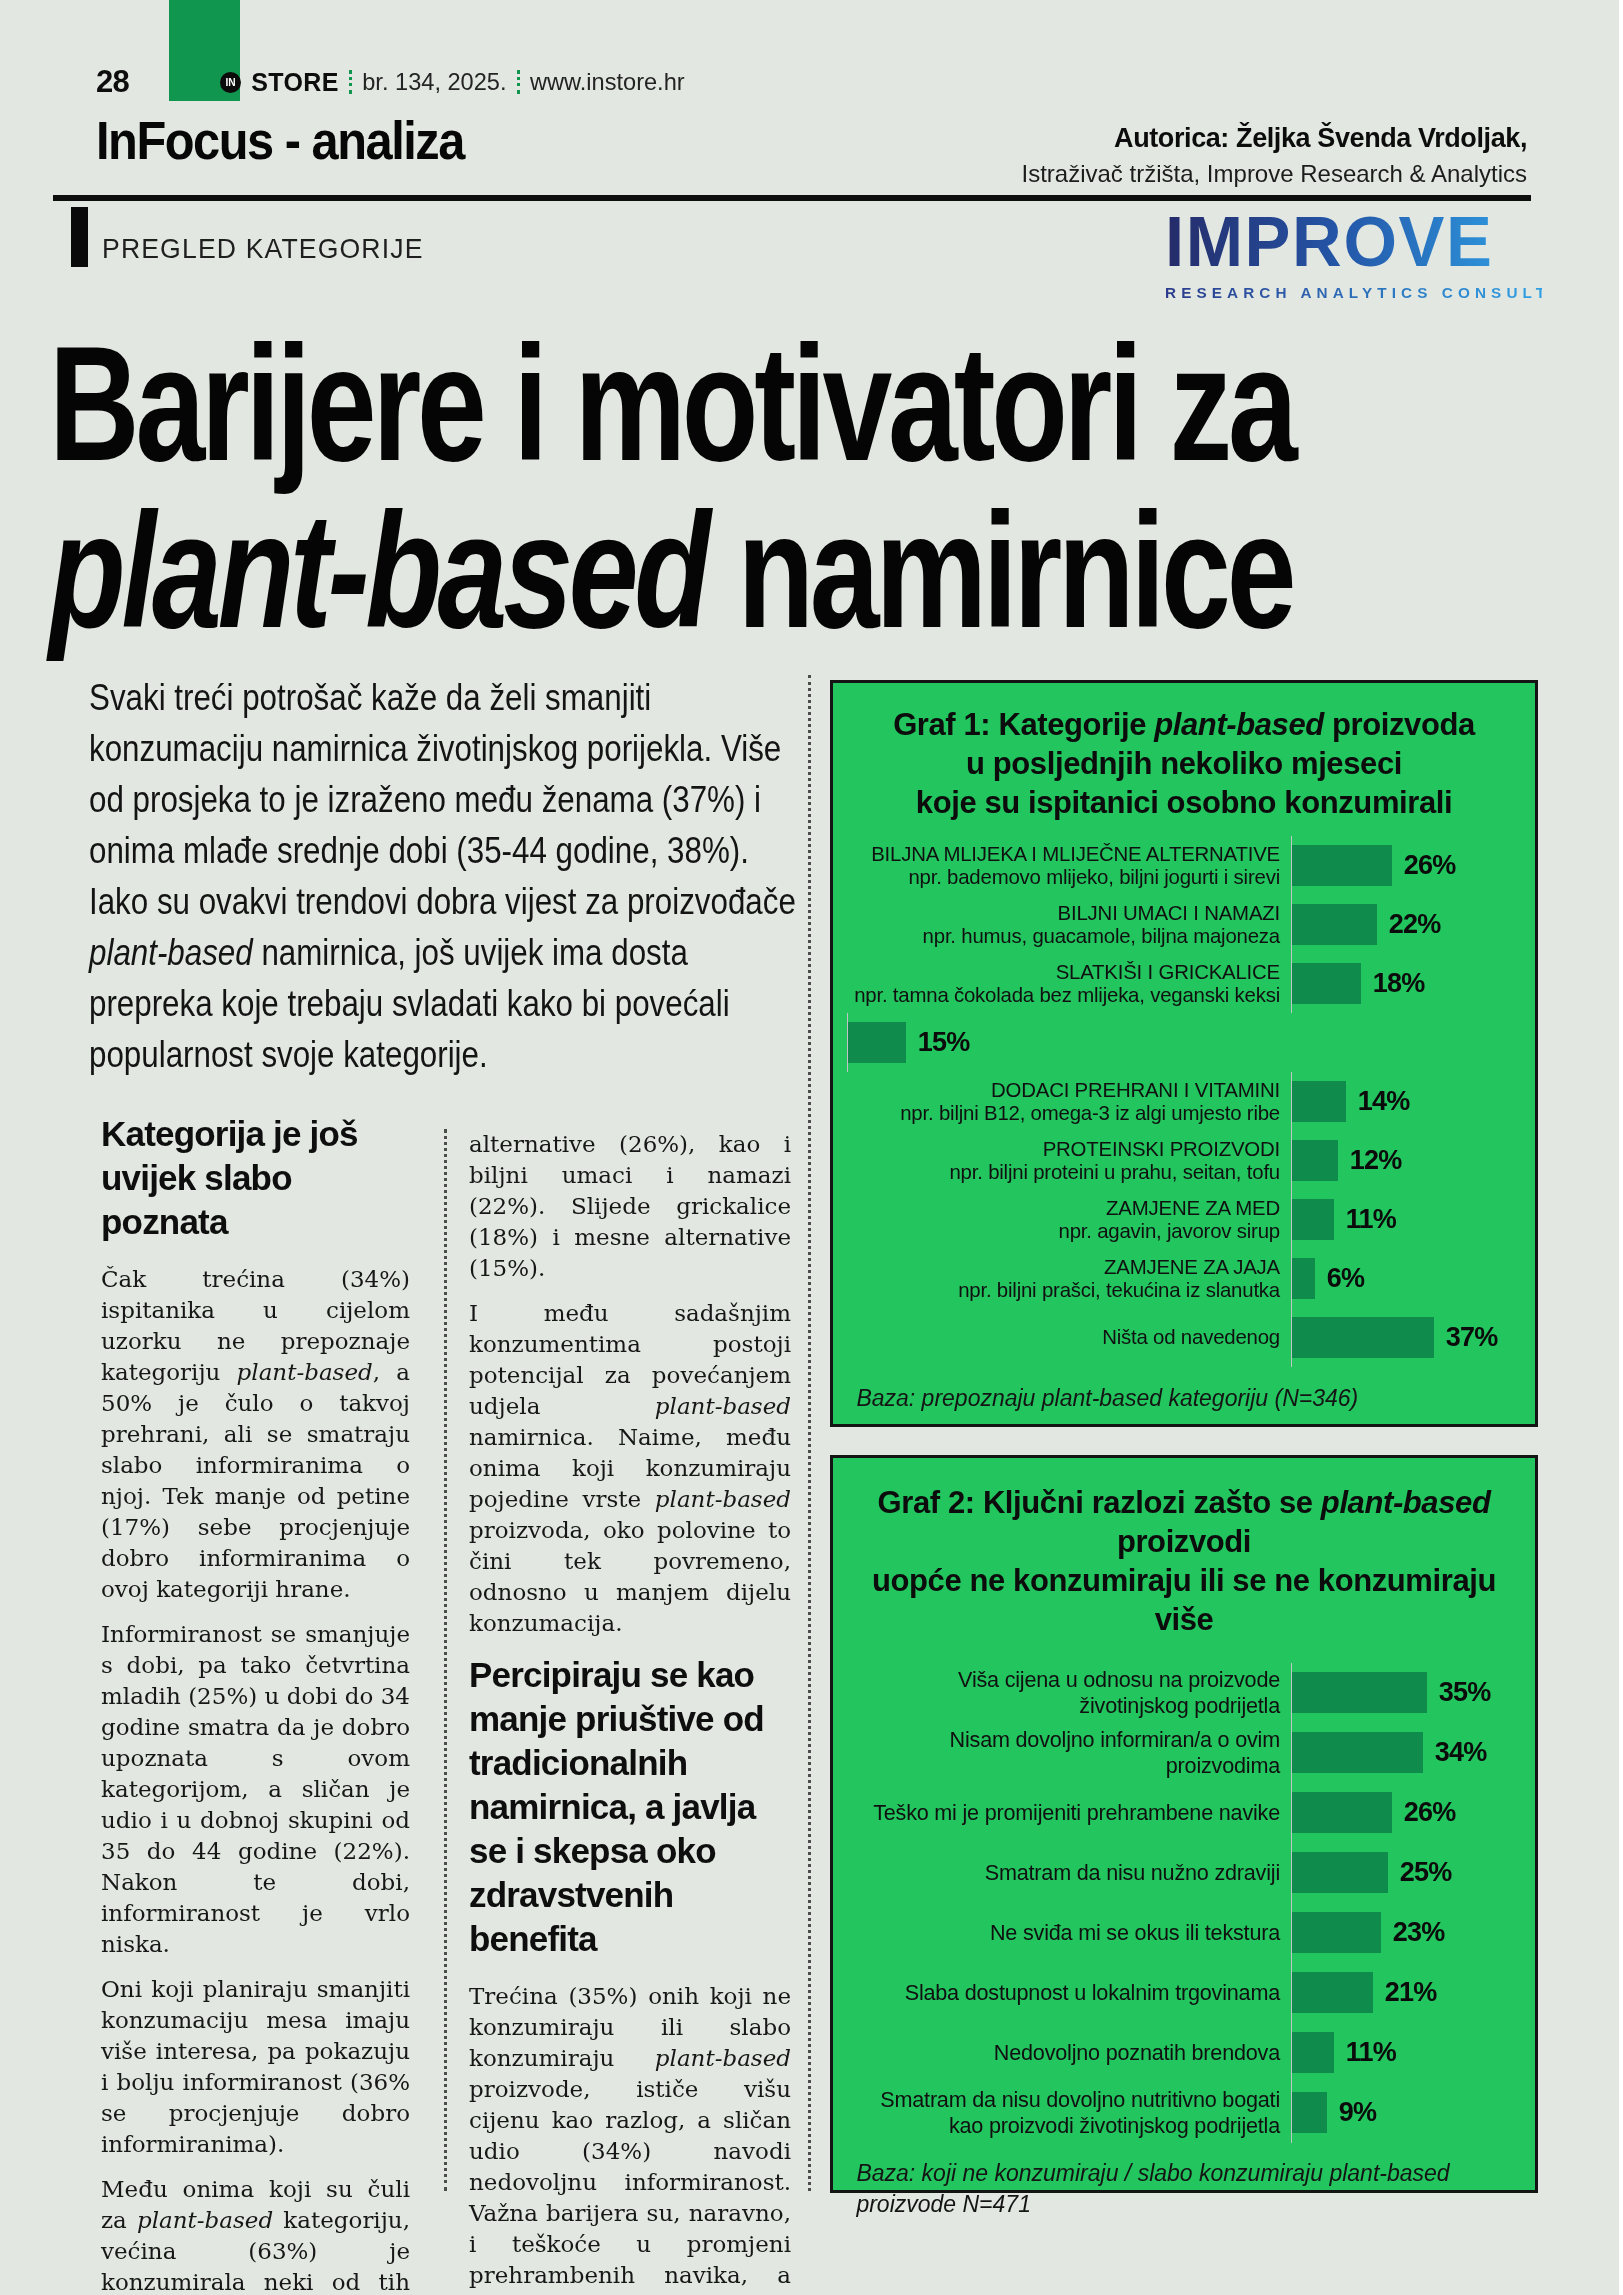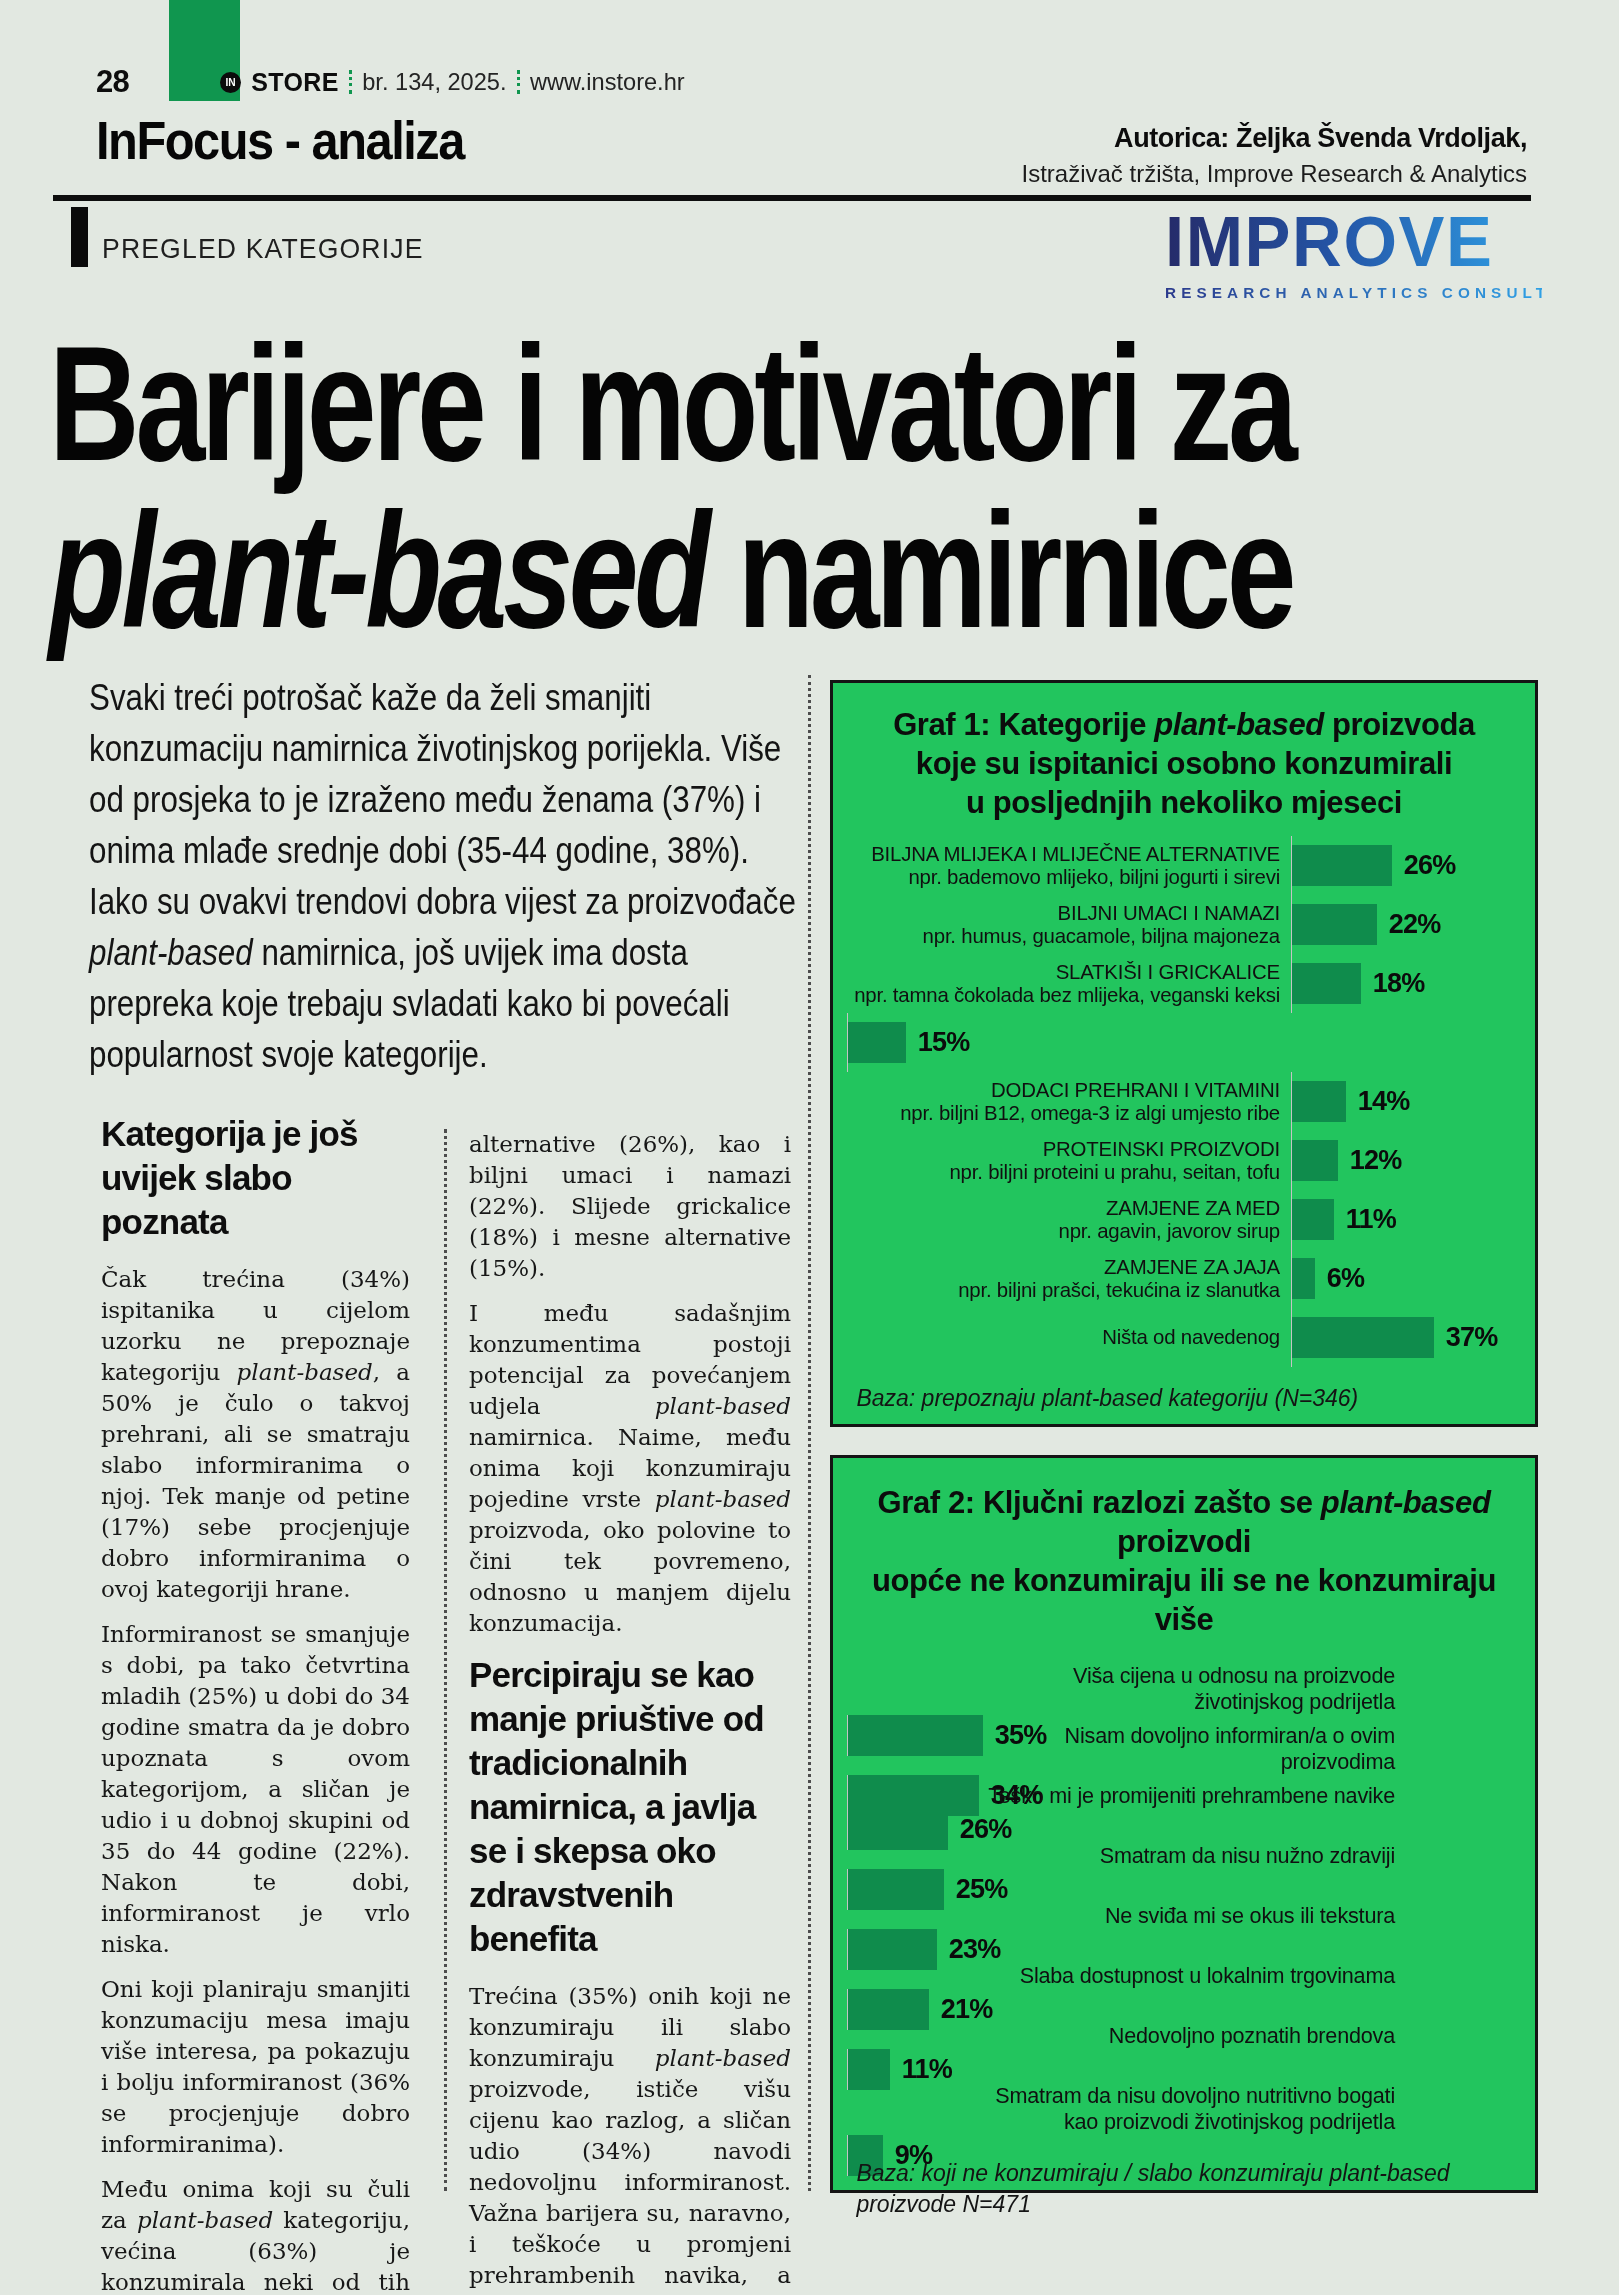--- a/index.html
+++ b/index.html
@@ -60,21 +60,21 @@
   .chart-box { left:830px; width:708px; background:#22c55e; border:3.1px solid #141414;
                box-sizing:border-box; }
   .chart-box.g1 { top:680px; height:747px; padding:22px 14px 14px; }
   .chart-box.g2 { top:1455px; height:738px; padding:25px 14px 24px; }
   .chart-title { text-align:center; font-size:31px; font-weight:800; line-height:39px;
                  letter-spacing:-0.4px; color:#0c0c0c; }
   .g1 .chart-rows { margin-top:14px; }
   .g2 .chart-rows { margin-top:23.6px; }
   .chart-row { display:flex; align-items:center; }
   .g1 .chart-row { height:59px; }
-  .g2 .chart-row { height:60px;flex-direction:column; }
+  .g2 .chart-row { height:60px; }
   .lbl { width:433px; text-align:right; padding-right:11px; flex:0 0 auto;
          font-size:20.4px; line-height:23px; letter-spacing:-0.2px; color:#101010; }
   .g2 .lbl { font-size:21.6px; line-height:26px; }
   .bar-area { display:flex; align-items:center; flex:1; align-self:stretch;
               border-left:1.6px solid #c4c4c4; }
   .bar { height:41px; background:#0f8c4c; flex:0 0 auto; }
   .pct { margin-left:11.8px; font-size:27px; font-weight:800; letter-spacing:-0.8px; color:#0b0b0b; white-space:nowrap; }
   .baza { font-size:23px; font-style:italic; line-height:31px; margin:15.7px 0 0 9.4px; color:#141414; }
   i { font-style:italic; }
 </style>
@@ -133,22 +133,22 @@
       </div>
     <h2 class="article-heading mid">Percipiraju se kao manje priuštive od tradicionalnih namirnica, a javlja se i skepsa oko zdravstvenih benefita</h2>
     <div>
         <p>Trećina (35%) onih koji ne konzumiraju ili slabo konzumiraju <i>plant-based</i> proizvode, ističe višu cijenu kao razlog, a sličan udio (34%) navodi nedovoljnu informiranost. Važna barijera su, naravno, i teškoće u promjeni prehrambenih navika, a četvrtina ima sumnje oko toga koliko su takve namirnice stvarno zdravije.</p>
       </div>
   </div>
 
   <section class="abs chart-box g1">
     <div class="chart-title">
         <div>Graf 1: Kategorije <i>plant-based</i> proizvoda</div>
+        <div>u posljednjih nekoliko mjeseci</div>
         <div>koje su ispitanici osobno konzumirali</div>
-        <div>u posljednjih nekoliko mjeseci</div>
       </div>
     <div class="chart-rows">
         <div class="chart-row">
           <div class="lbl">
             <div>BILJNA MLIJEKA I MLIJEČNE ALTERNATIVE</div>
             <div>npr. bademovo mlijeko, biljni jogurti i sirevi</div>
           </div>
           <div class="bar-area">
             <div class="bar" style="width: 100px; background: rgb(15, 140, 76);"></div>
             <span class="pct">26%</span>

